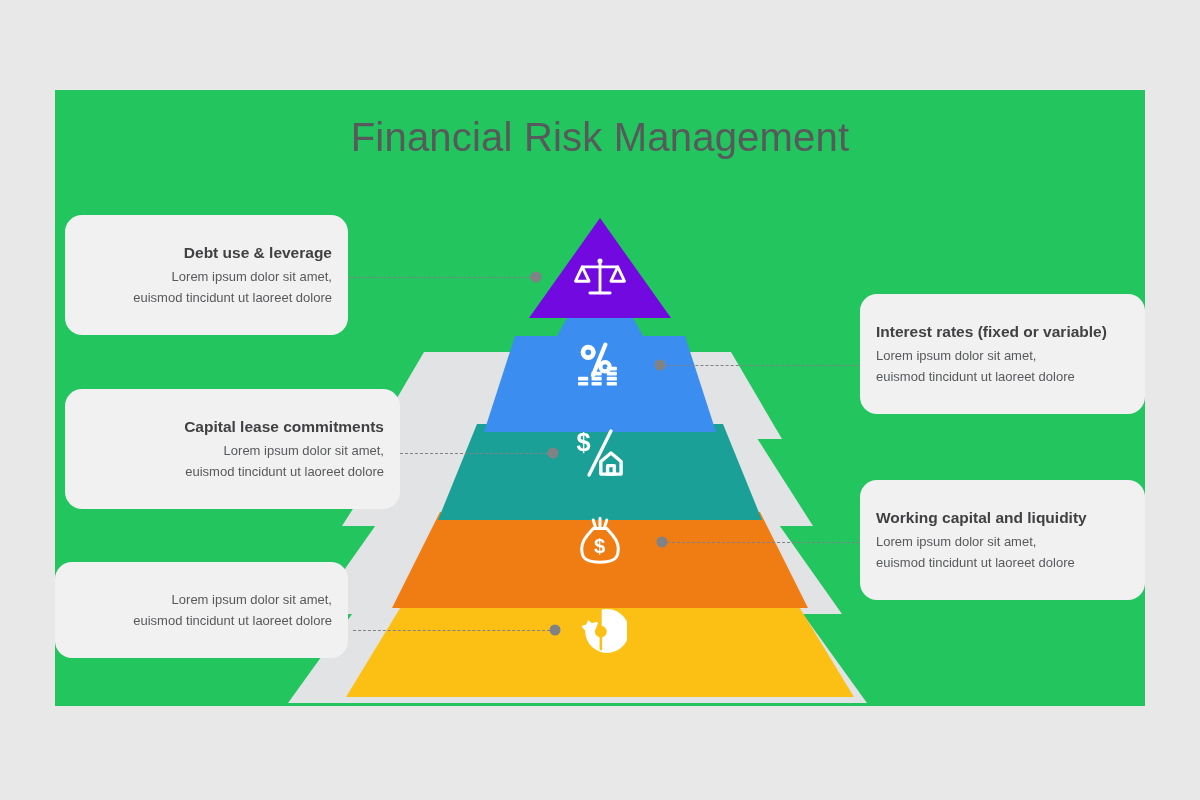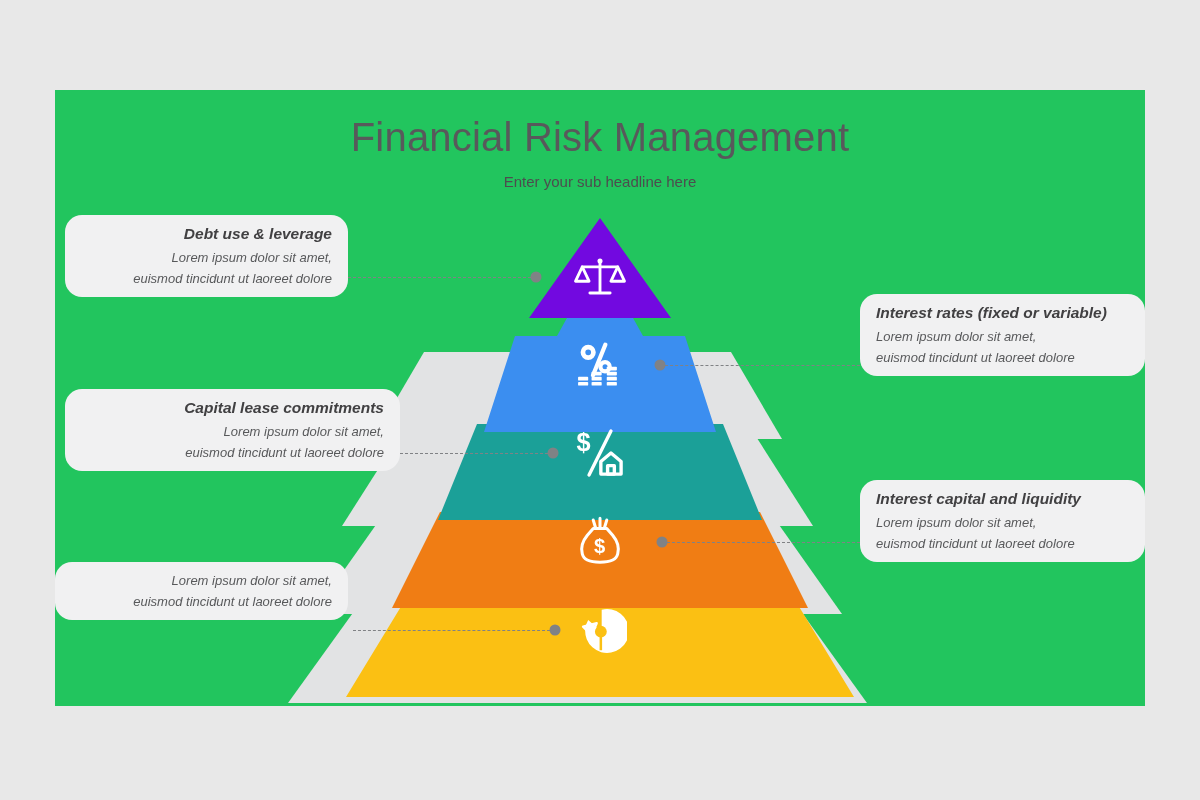--- a/index.html
+++ b/index.html
@@ -50,22 +50,21 @@
     position:absolute; width:11px; height:11px;
     border-radius:50%; background:#808285;
     transform:translate(-50%,-50%);
   }
 
   
   .card {
     position:absolute;
     background:#f1f1f2;
     border-radius:17px;
-    padding:8px 16px;
-    font-style:italic;
+    padding:27px 16px;
   }
   .card.left  { text-align:right; }
   .card.right { text-align:left; }
   .card h3 {
     font-size:15.5px; font-weight:bold; color:#414042;
     line-height:1.38; margin-bottom:3px;
   }
   .card p {
     font-size:13px; font-weight:400; color:#58595b;
     line-height:1.62;
@@ -77,21 +76,20 @@
     border-top:1.6px dashed #808285;
   }
 </style>
 </head>
 <body>
 
 <div id="stage">
   <div class="slide">
 
     <div class="title">Financial Risk Management</div>
-    <div class="subtitle">Enter your sub headline here</div>
 
     <div class="pyramid">
       <svg width="1090" height="616" viewBox="0 0 1090 616" xmlns="http://www.w3.org/2000/svg">
 
         <g>
           <polygon points="233,613 812,613 745,520 300,520" fill="#e2e3e4"></polygon>
           <polygon points="258,524 787,524 722,432 323,432" fill="#e2e3e4"></polygon>
           <polygon points="287,436 758,436 700,345 345,345" fill="#e2e3e4"></polygon>
           <polygon points="318,349 727,349 676,262 369,262" fill="#e2e3e4"></polygon>
         </g>
@@ -191,19 +189,19 @@
       <p>euismod tincidunt ut laoreet dolore</p>
     </div>
 
     <div class="card right" style="left:805px; top:204px; width:285px;">
       <h3>Interest rates (fixed or variable)</h3>
       <p>Lorem ipsum dolor sit amet,</p>
       <p>euismod tincidunt ut laoreet dolore</p>
     </div>
 
     <div class="card right" style="left:805px; top:390px; width:285px;">
-      <h3>Interest capital and liquidity</h3>
+      <h3>Working capital and liquidity</h3>
       <p>Lorem ipsum dolor sit amet,</p>
       <p>euismod tincidunt ut laoreet dolore</p>
     </div>
 
   </div>
 </div>
 
 </body></html>

